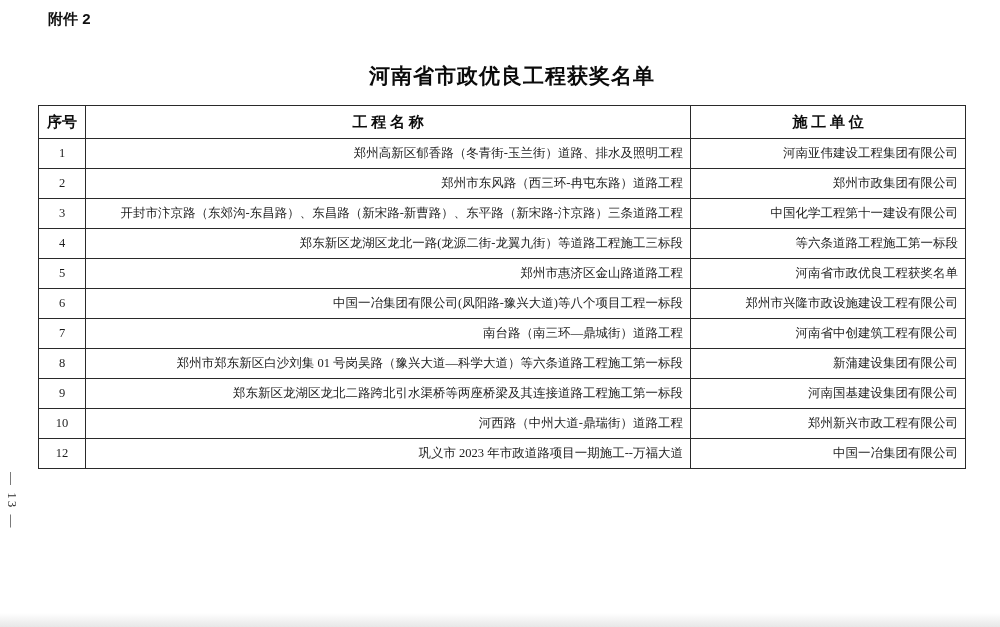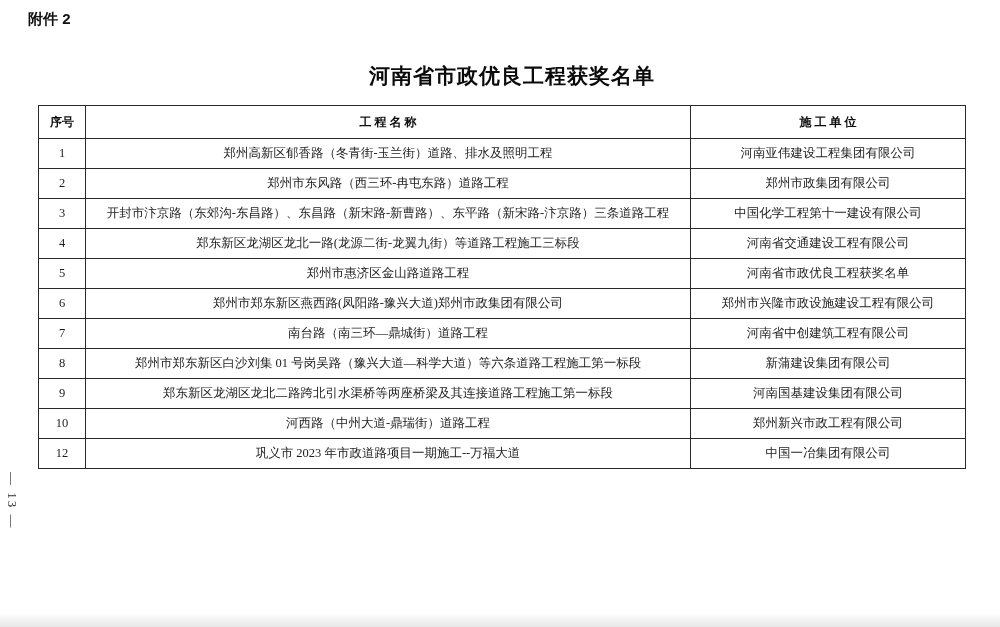--- a/index.html
+++ b/index.html
@@ -10,21 +10,21 @@
     width: 1000px;
     height: 627px;
     background: #ffffff;
     position: relative;
     overflow: hidden;
     font-family: "Liberation Serif", "DejaVu Serif", serif;
     color: #1f1f1f;
   }
   .attachment-label {
     position: absolute;
-    left: 28px;
+    left: 48px;
     top: 10px;
     font-size: 15px;
     font-weight: 600;
     font-family: "Liberation Sans", "DejaVu Sans", sans-serif;
     color: #111;
   }
   .doc-title {
     position: absolute;
     left: 0;
     top: 50px;
@@ -58,42 +58,42 @@
     width: 927px;
   }
   .awards-table th,
   .awards-table td {
     border: 1px solid #2a2a2a;
     vertical-align: middle;
     overflow: hidden;
   }
   .awards-table th {
     height: 30px;
-    font-size: 12px;
+    font-size: 15px;
     font-weight: 700;
     text-align: center;
     padding: 1px 4px;
     color: #0d0d0d;
   }
   .awards-table td {
     height: 27px;
     font-size: 12.5px;
     line-height: 1.45;
     padding: 1px 7px;
     color: #1c1c1c;
   }
   .col-no      { width: 47px; }
   .col-project { width: 605px; }
   .col-company { width: 275px; }
   .cell-no {
     text-align: center;
     font-family: "Liberation Serif", "DejaVu Serif", serif;
   }
   .cell-project, .cell-company {
-    text-align: center;
+    text-align: right;
     word-break: break-all;
   }
   .scan-edge-shadow {
     position: absolute;
     left: 0;
     bottom: 0;
     width: 100%;
     height: 14px;
     background: linear-gradient(to bottom, rgba(255,255,255,0), #e7e7e7);
     pointer-events: none;
@@ -136,32 +136,32 @@
 
   <tr>
     <td class="cell-no">3</td>
     <td class="cell-project">开封市汴京路（东郊沟-东昌路）、东昌路（新宋路-新曹路）、东平路（新宋路-汴京路）三条道路工程</td>
     <td class="cell-company">中国化学工程第十一建设有限公司</td>
   </tr>
 
   <tr>
     <td class="cell-no">4</td>
     <td class="cell-project">郑东新区龙湖区龙北一路(龙源二街-龙翼九街）等道路工程施工三标段</td>
-    <td class="cell-company">河南省交通建设工程有限公司</td>
+    <td class="cell-company">等六条道路工程施工第一标段</td>
   </tr>
 
   <tr>
     <td class="cell-no">5</td>
     <td class="cell-project">郑州市惠济区金山路道路工程</td>
     <td class="cell-company">河南省市政优良工程获奖名单</td>
   </tr>
 
   <tr>
     <td class="cell-no">6</td>
-    <td class="cell-project">郑州市郑东新区燕西路(凤阳路-豫兴大道)郑州市政集团有限公司</td>
+    <td class="cell-project">中国一冶集团有限公司(凤阳路-豫兴大道)等八个项目工程一标段</td>
     <td class="cell-company">郑州市兴隆市政设施建设工程有限公司</td>
   </tr>
 
   <tr>
     <td class="cell-no">7</td>
     <td class="cell-project">南台路（南三环—鼎城街）道路工程</td>
     <td class="cell-company">河南省中创建筑工程有限公司</td>
   </tr>
 
   <tr>

